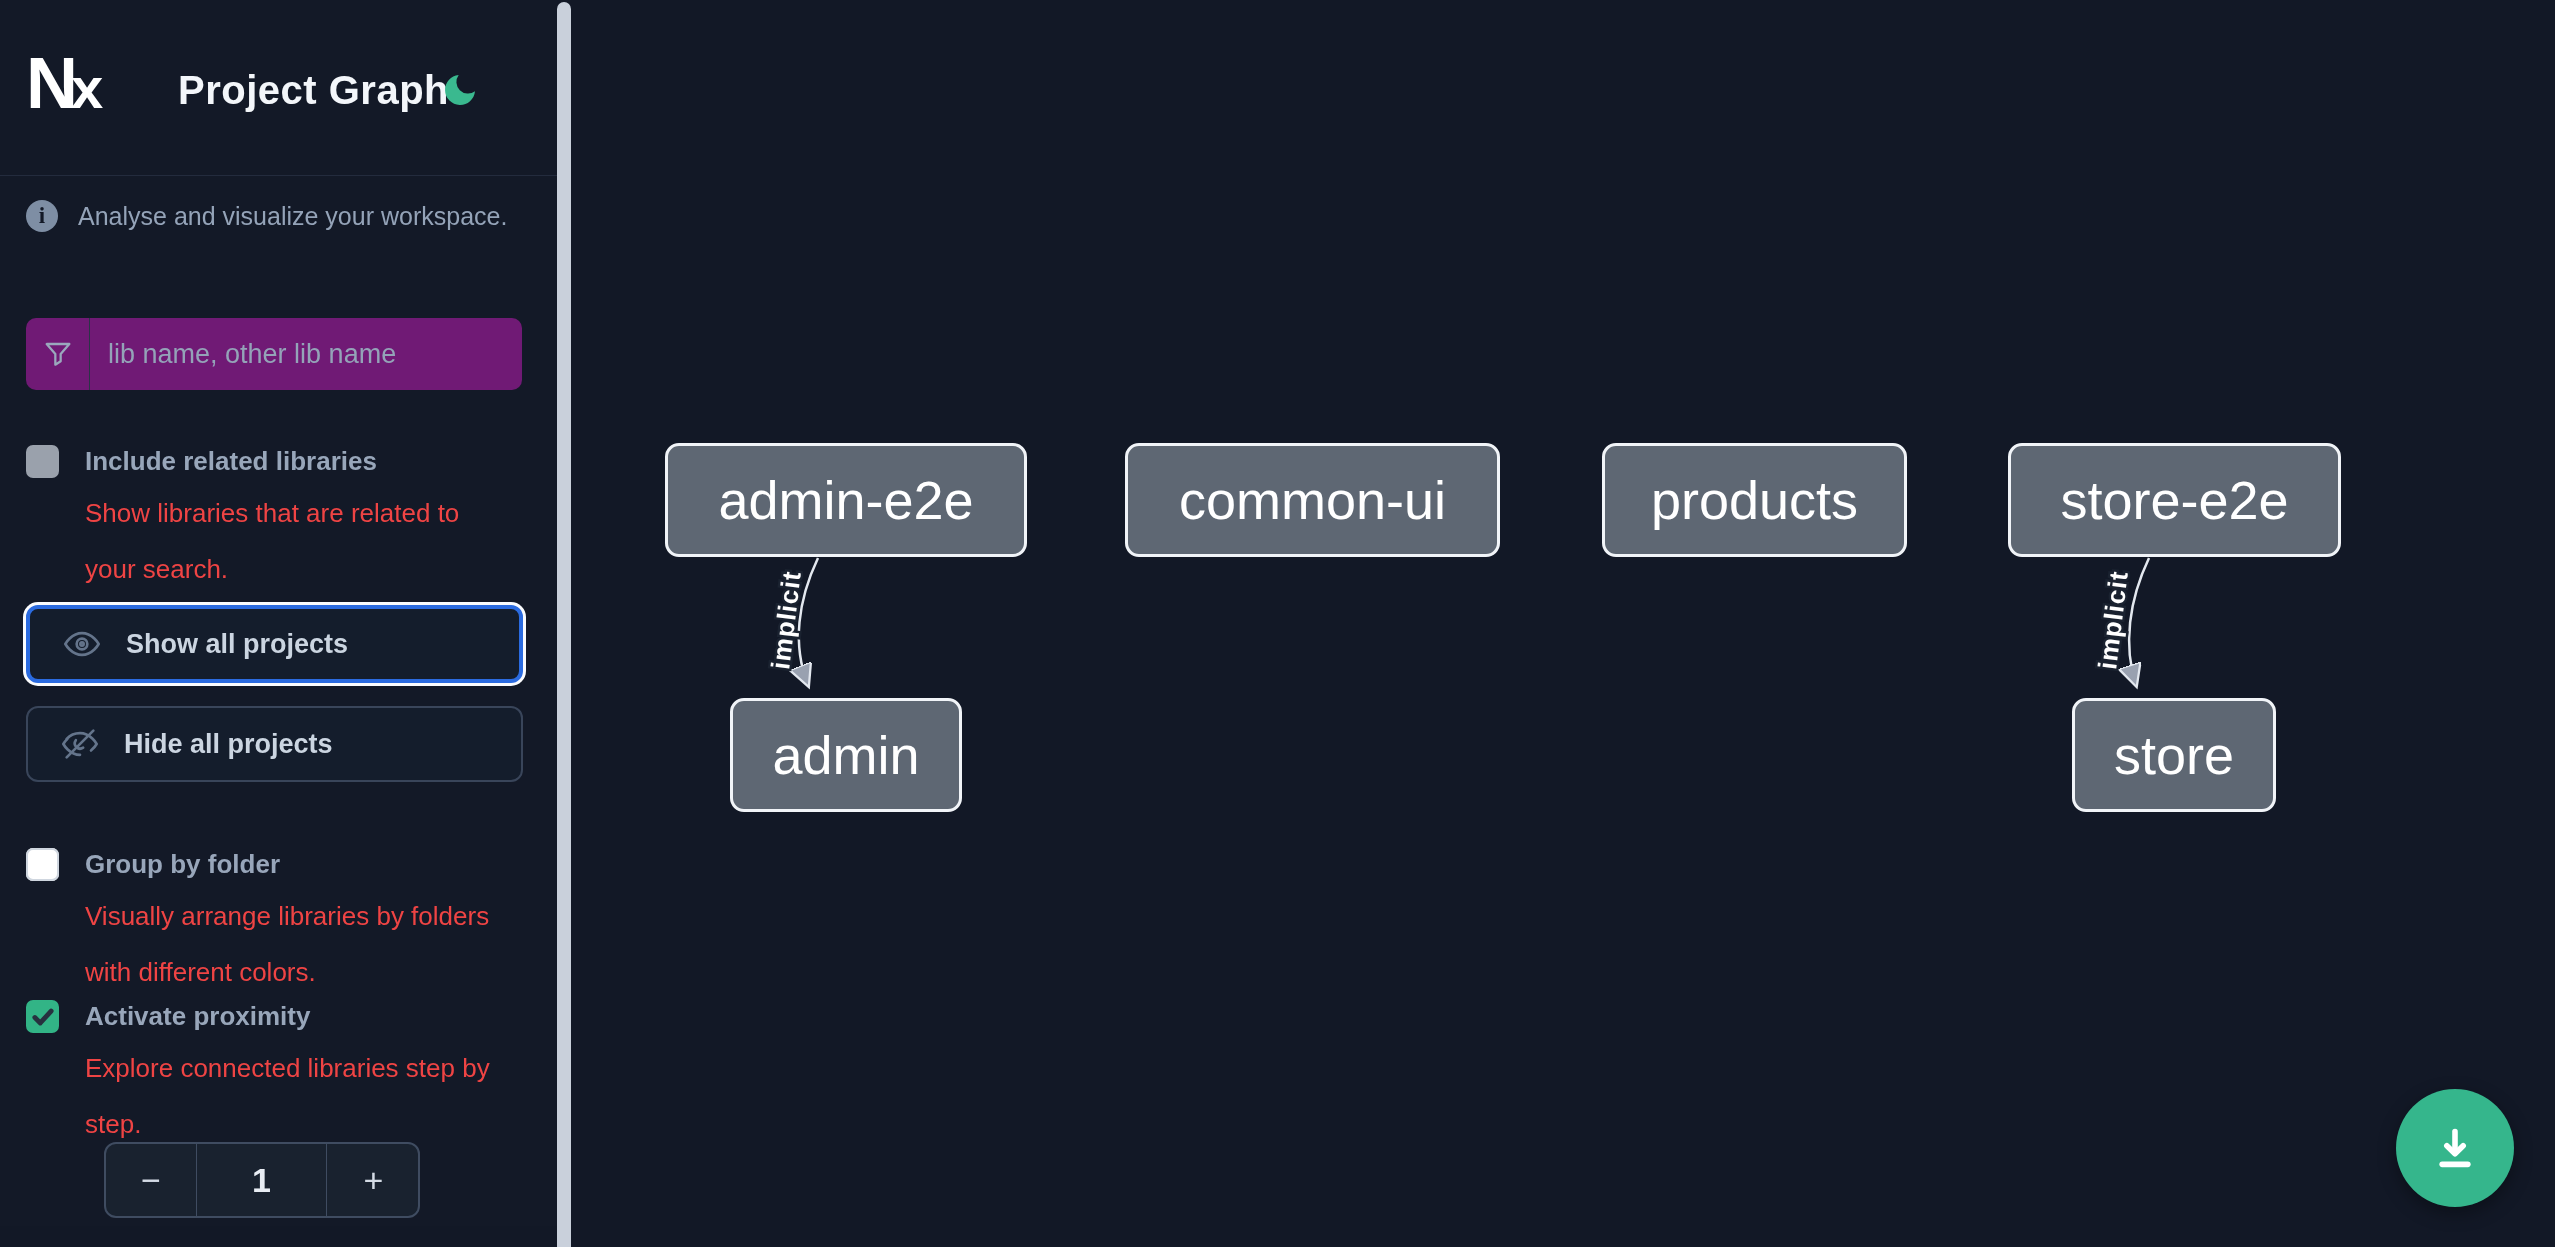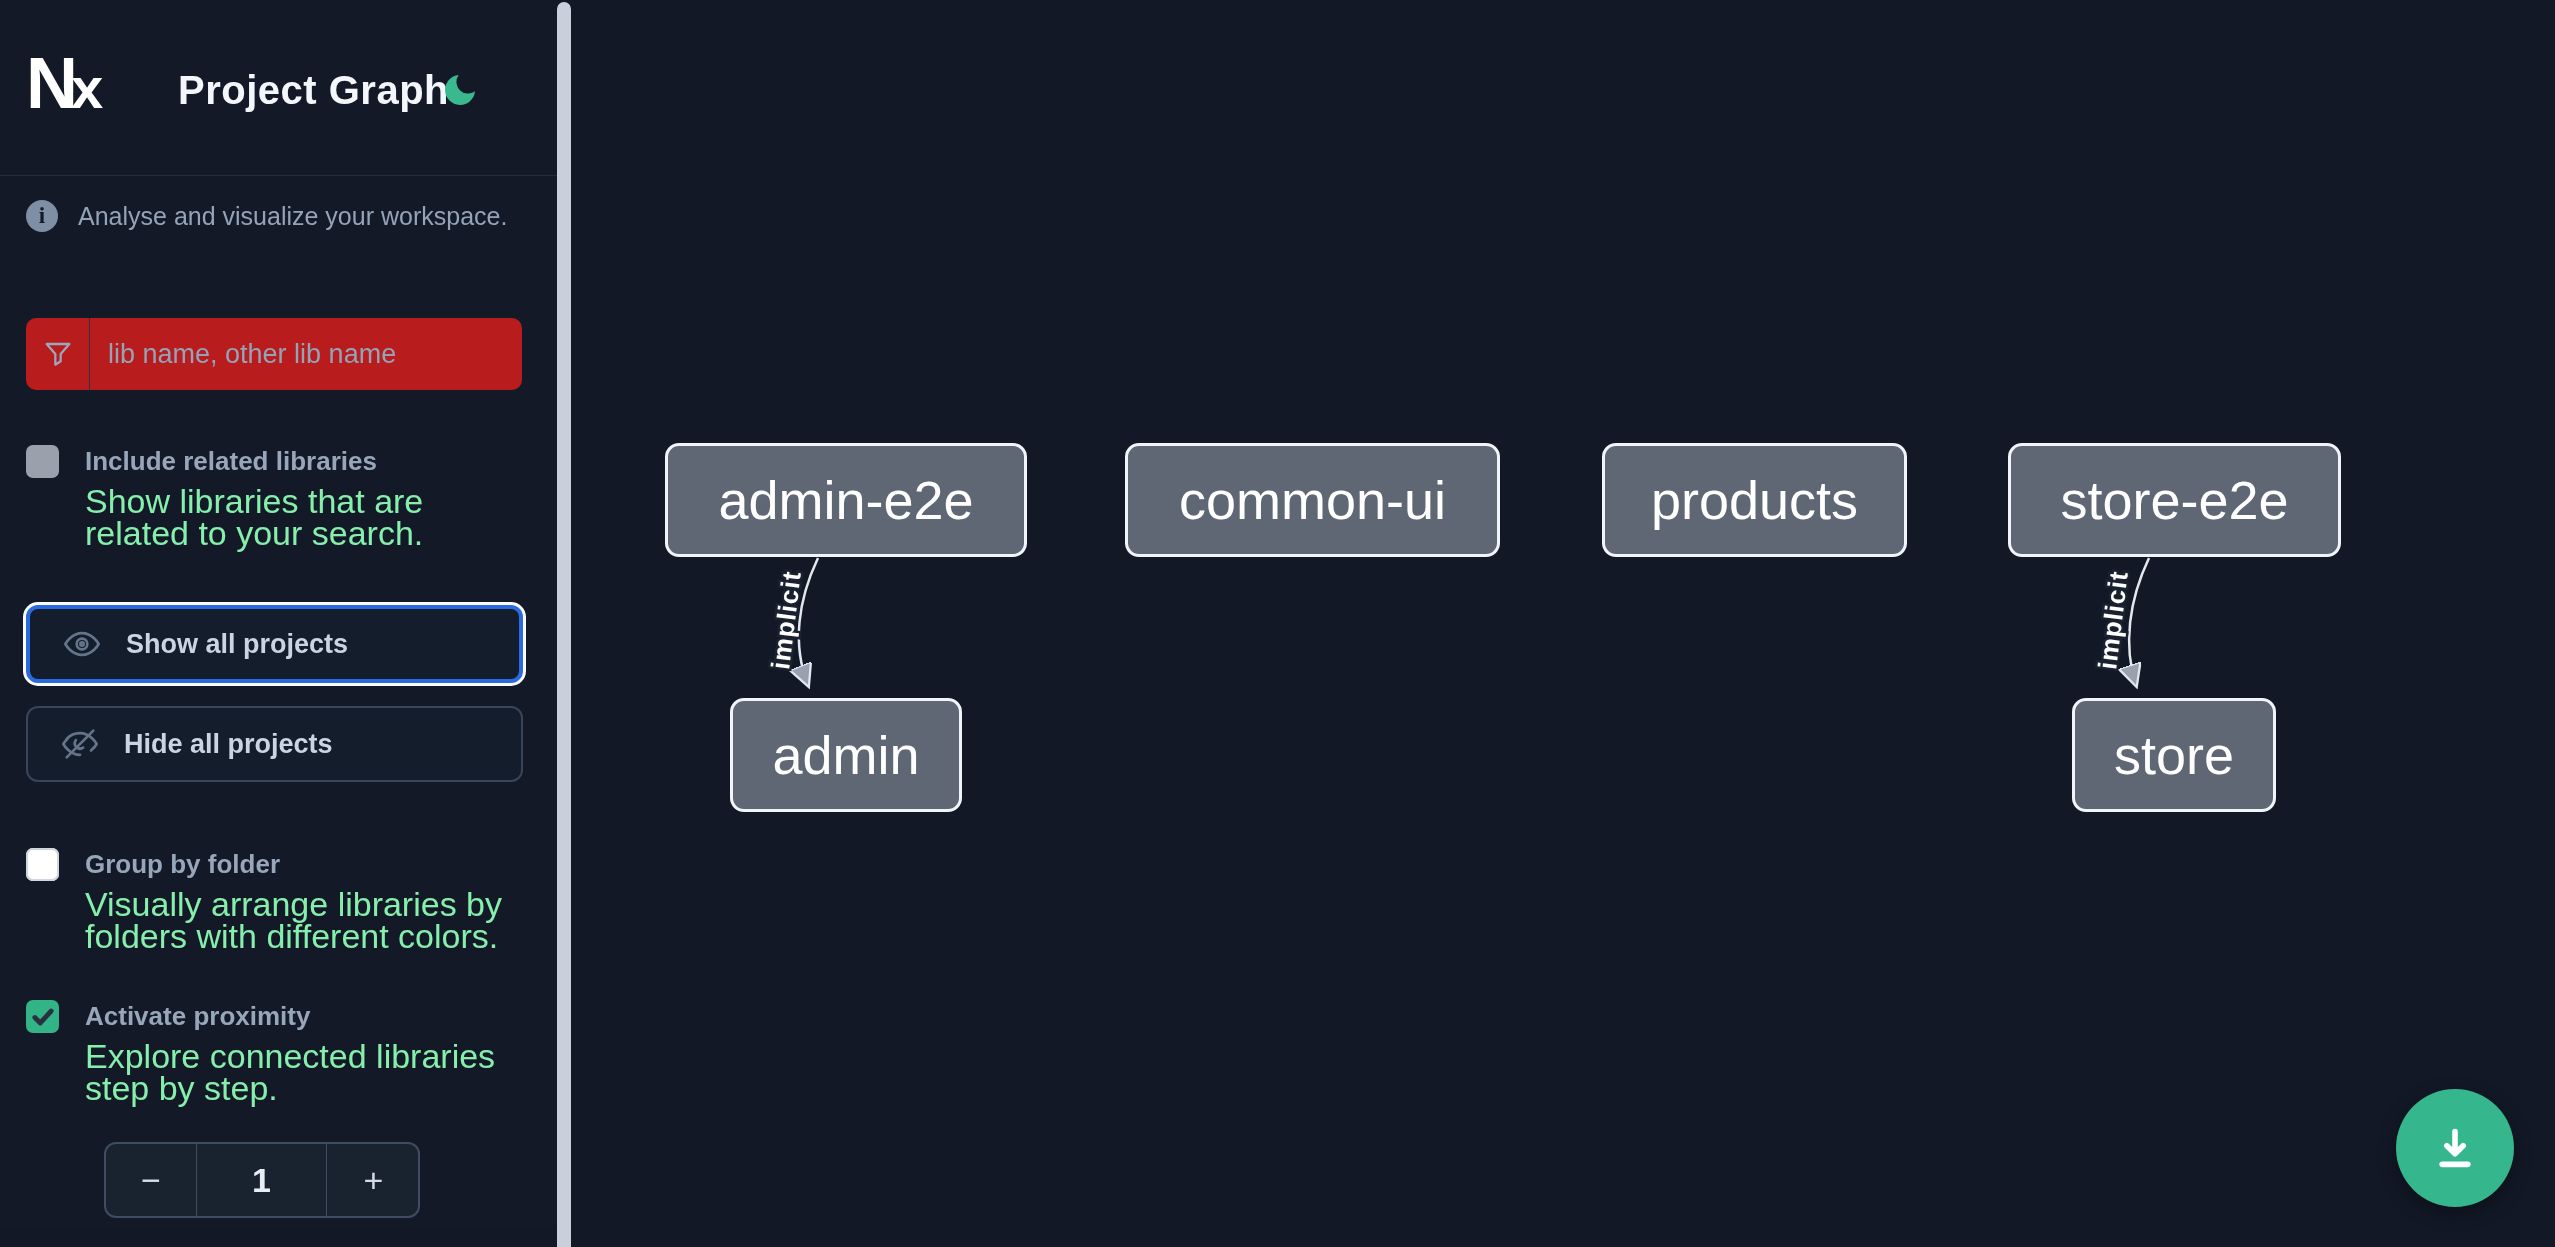--- a/index.html
+++ b/index.html
@@ -34,21 +34,21 @@
   .intro-row { position: absolute; left: 26px; top: 200px; width: 505px; display: flex; align-items: center; gap: 20px; }
   .info-icon {
     width: 32px; height: 32px; border-radius: 50%; background: #7e8ea4;
     color: #131927; font-weight: 800; font-size: 23px; font-family: "Liberation Serif", serif;
     display: flex; align-items: center; justify-content: center; flex: 0 0 32px;
   }
   .intro-text { color: #94a3b8; font-size: 25px; }
 
   .search-box {
     position: absolute; left: 26px; top: 318px; width: 496px; height: 72px;
-    background: #b91c1c; border-radius: 10px; display: flex; align-items: stretch;
+    background: #701a75; border-radius: 10px; display: flex; align-items: stretch;
   }
   .search-icon-cell {
     width: 64px; display: flex; align-items: center; justify-content: center;
     border-right: 1px solid #2b3447;
   }
   .search-input {
     flex: 1; background: transparent; border: none; outline: none;
     color: #dbe3ee; font-size: 27px; padding: 0 18px;
     font-family: "Liberation Sans", "DejaVu Sans", sans-serif;
   }
@@ -57,21 +57,21 @@
   .option-row { position: absolute; left: 26px; width: 500px; display: flex; gap: 26px; }
   .row-include   { top: 427px; margin-top: 18px; }
   .row-group     { top: 848px; }
   .row-proximity { top: 1000px; }
   .checkbox { width: 33px; height: 33px; border-radius: 7px; flex: 0 0 33px; margin-top: 0px; cursor: pointer; position: relative; }
   .checkbox.gray  { background: #9aa1ac; }
   .checkbox.white { background: #ffffff; box-shadow: 0 0 0 2px #cfd6df inset; }
   .checkbox.green { background: #32b486; display: flex; align-items: center; justify-content: center; }
   .option-text { width: 422px; }
   .option-label { color: #98a6ba; font-size: 26px; font-weight: 700; line-height: 33px; cursor: pointer; }
-  .option-desc  { color: #86efac; font-size: 34px; line-height: 32px; margin-top: 7px; }
+  .option-desc  { color: #ef4444; font-size: 26px; line-height: 56px; margin-top: 7px; }
 
   .btn {
     position: absolute; left: 26px; width: 497px; height: 76px;
     display: flex; align-items: center; gap: 24px; padding-left: 32px;
     background: #141d2c; border-radius: 12px; cursor: pointer;
     color: #cbd5e1; font-size: 27px; font-weight: 600;
   }
   .btn-show { top: 605px; height: 78px; border: 4px solid #2b6be0; box-shadow: 0 0 0 3px #fbfcfe; }
   .btn-hide { top: 706px; border: 2px solid #39455a; }
 

